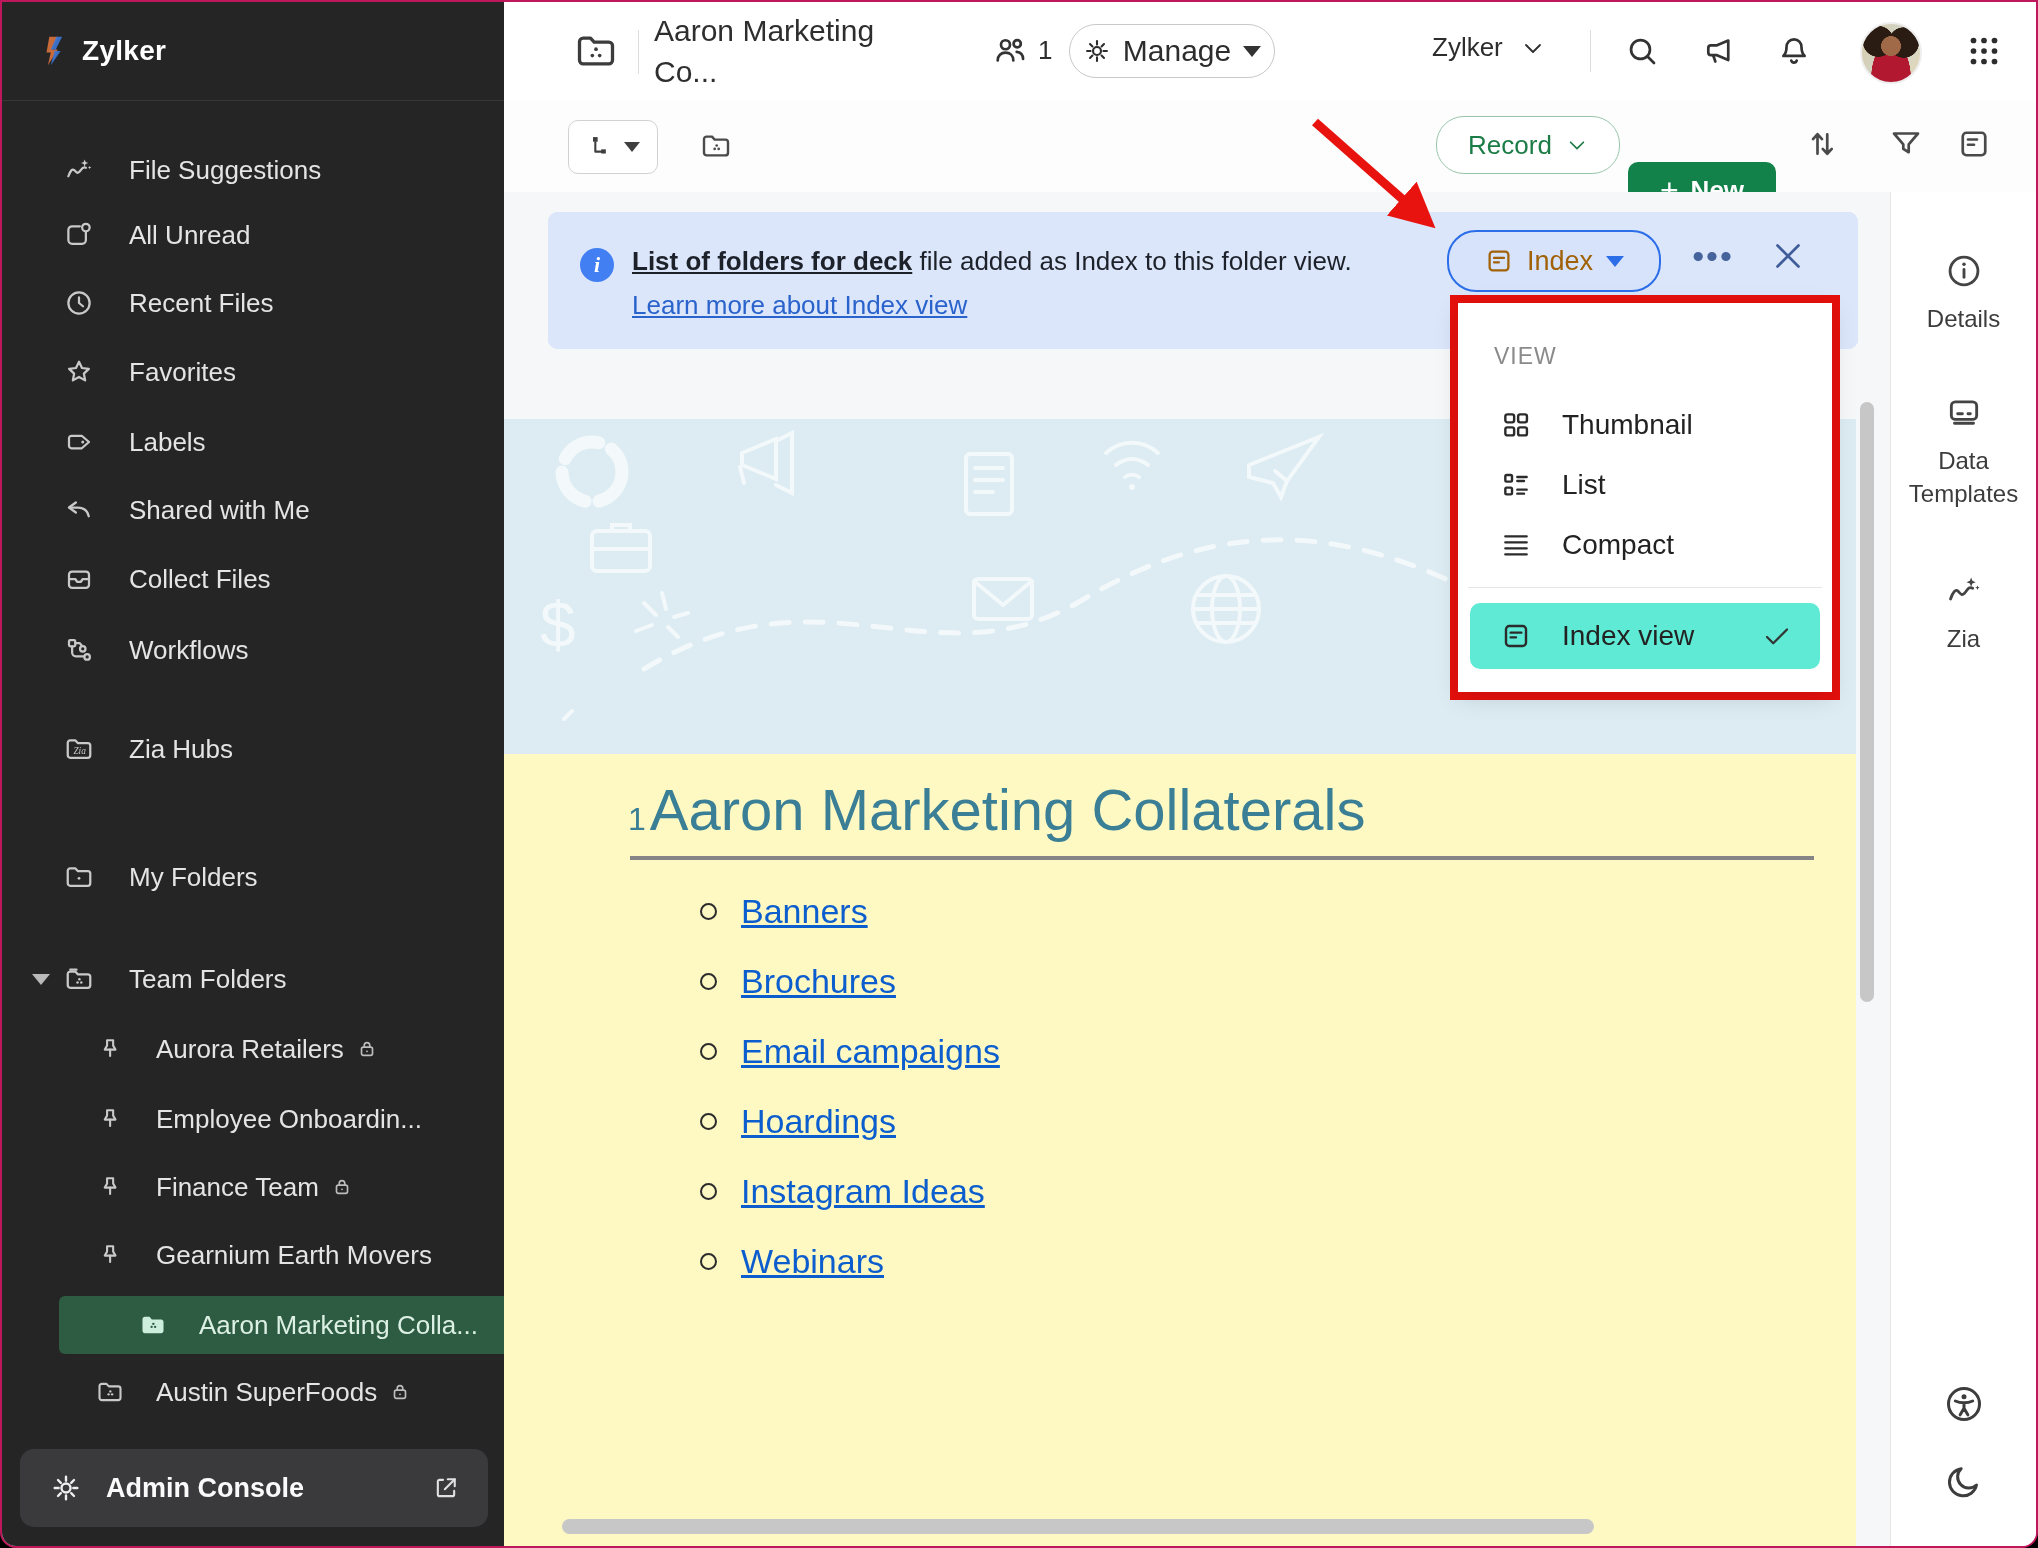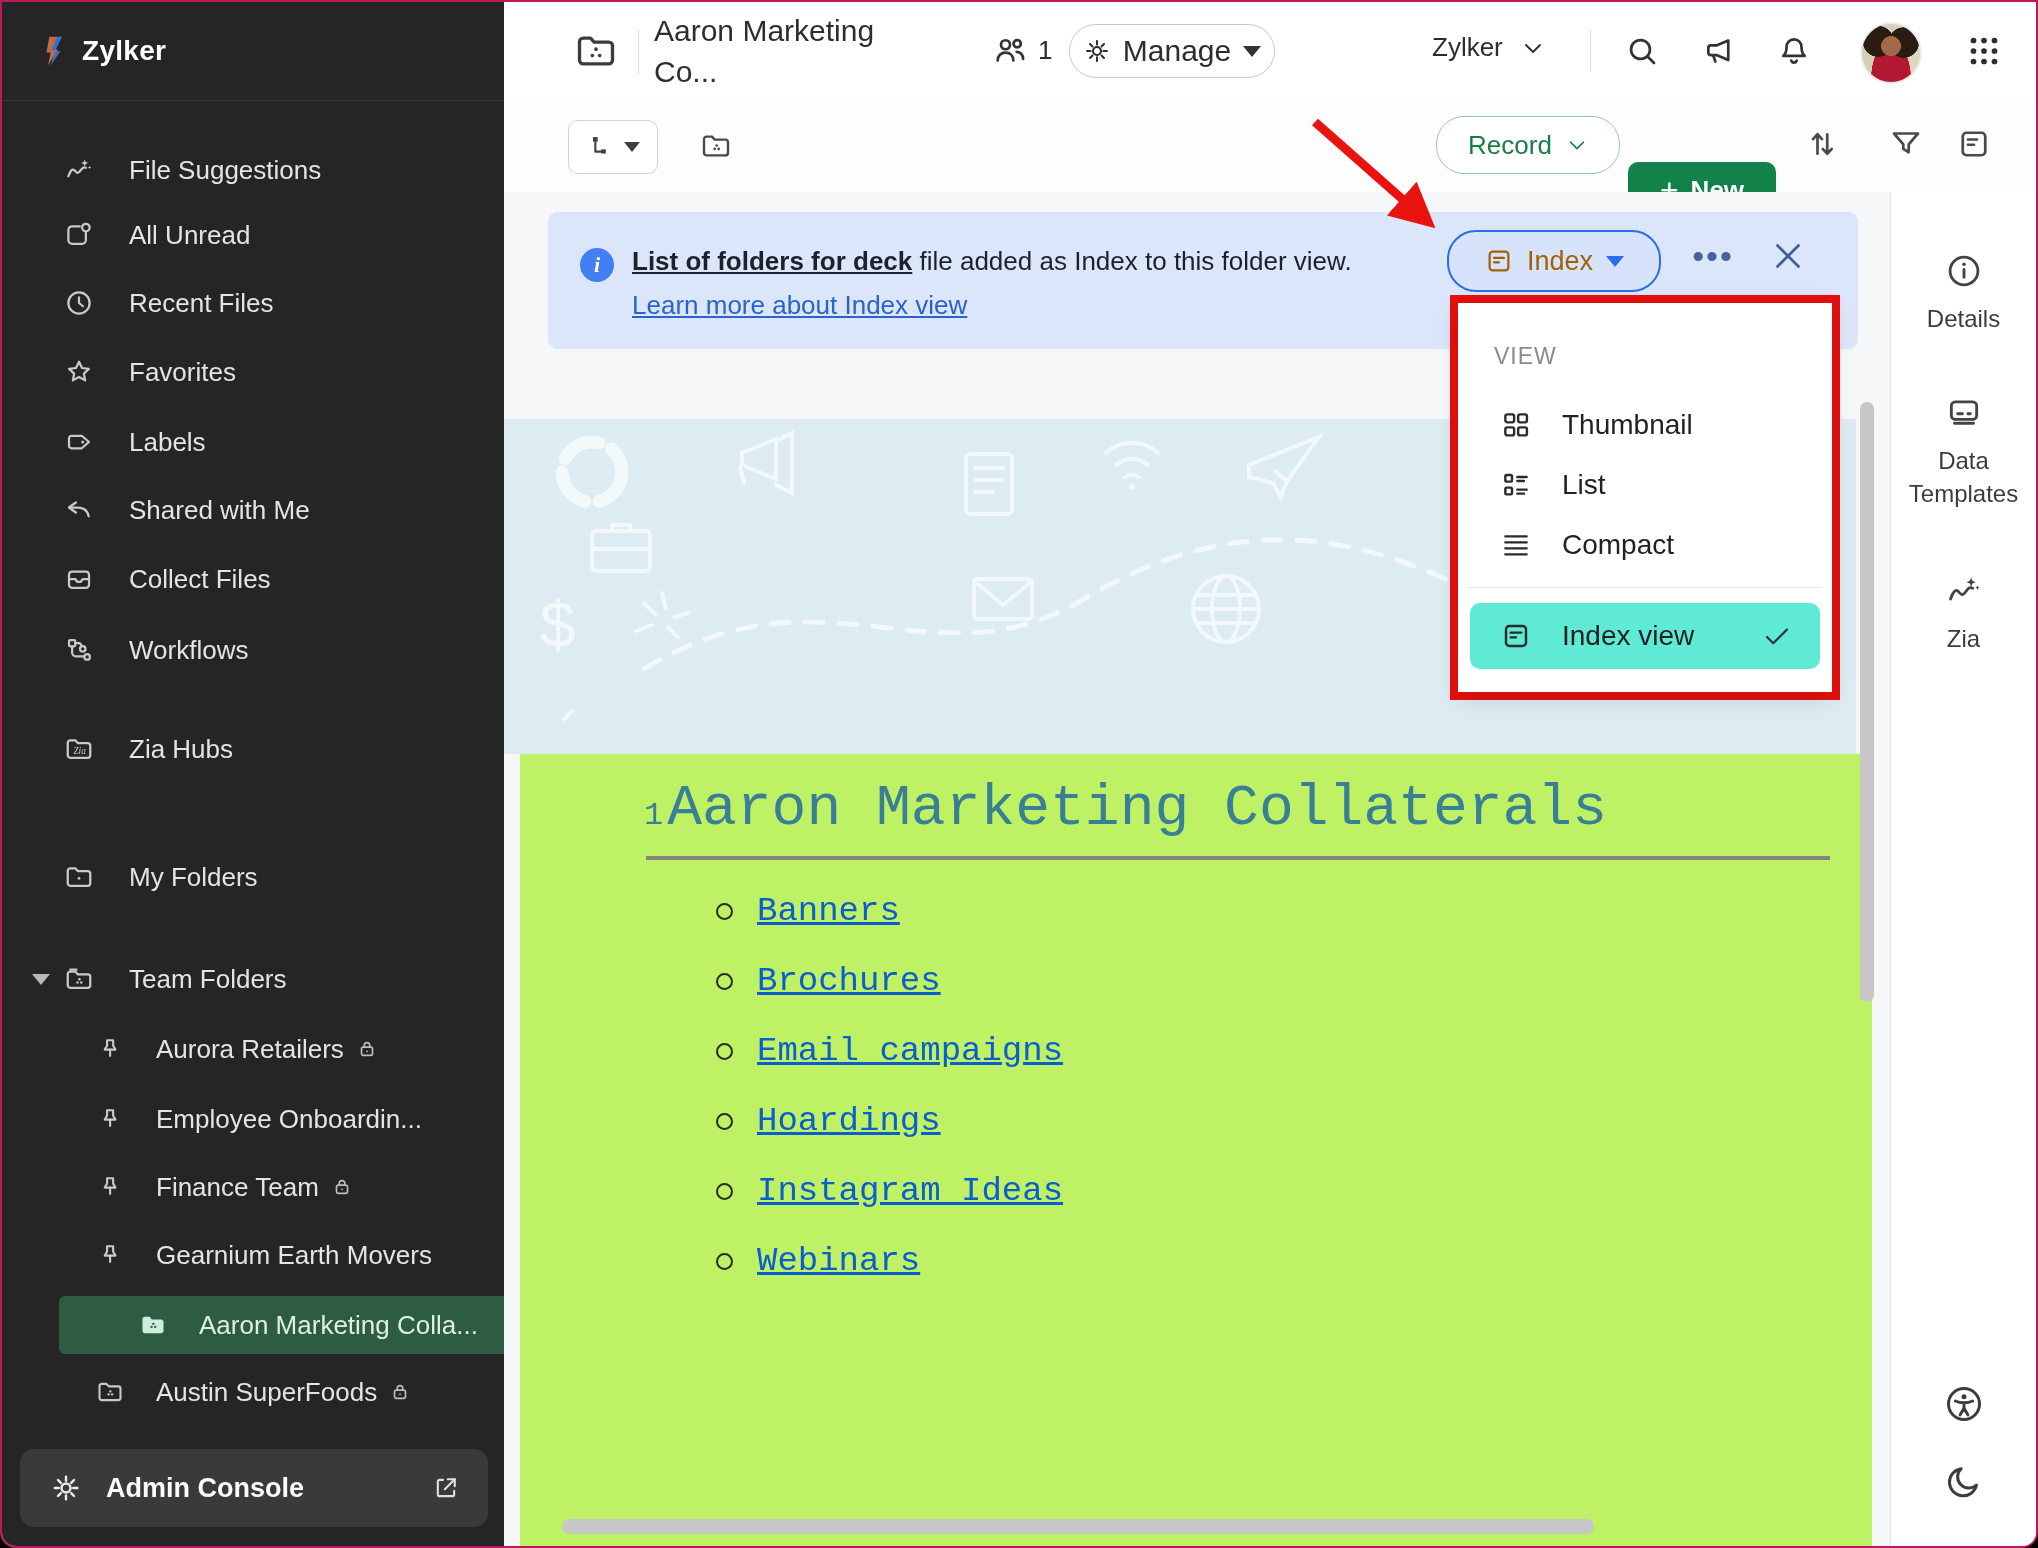--- a/index.html
+++ b/index.html
@@ -73,21 +73,21 @@
   .bfile{font-weight:bold;text-decoration:underline;}
   .blink{position:absolute;left:84px;top:78px;font-size:26px;color:#2a63cc;text-decoration:underline;cursor:pointer;}
   .idxbtn{position:absolute;left:899px;top:18px;width:210px;height:58px;border:2px solid #2c6ee8;border-radius:29px;background:#d6e3fb;
           display:flex;align-items:center;justify-content:center;gap:13px;color:#a16207;font-size:27px;cursor:pointer;}
   .idxbtn .caret-b{width:0;height:0;border-left:9px solid transparent;border-right:9px solid transparent;border-top:11px solid #2c6ee8;}
   .bdots{position:absolute;left:1140px;top:14px;width:50px;height:60px;color:#46639b;font-size:34px;letter-spacing:2px;display:flex;align-items:center;justify-content:center;cursor:pointer;}
   .bclose{position:absolute;left:1222px;top:26px;width:36px;height:36px;color:#3f5e99;cursor:pointer;}
 
   .hero{position:absolute;left:0;top:227px;width:1352px;height:335px;background:#dcecf2;overflow:hidden;}
 
-  .docarea{position:absolute;left:16px;top:562px;width:1352px;bottom:0;background:#bef264;font-family:Liberation Mono, monospace;}
+  .docarea{position:absolute;left:0;top:562px;width:1352px;bottom:0;background:#fef9c3;font-family:Liberation Sans, sans-serif;}
   .doctitle{position:absolute;left:124px;top:22px;color:#3a7f95;font-size:58px;}
   .doctitle .num{font-size:32px;margin-right:4px;}
   .docrule{position:absolute;left:126px;top:102px;width:1184px;height:4px;background:#858585;}
   .doclist{position:absolute;left:196px;top:122px;list-style:none;margin:0;padding:0;}
   .doclist li{position:relative;height:70px;display:flex;align-items:center;}
   .doclist li::before{content:"";width:13px;height:13px;border:2.5px solid #2b2b2b;border-radius:50%;margin-right:24px;flex:none;}
   .doclink{font-size:34px;color:#0c5ece;text-decoration:underline;cursor:pointer;}
 
   .vscroll{position:absolute;left:1356px;top:210px;width:14px;height:600px;border-radius:7px;background:#c7c7c7;cursor:pointer;}
   .hscroll{position:absolute;left:58px;bottom:12px;width:1032px;height:15px;border-radius:8px;background:#c7c7c7;cursor:pointer;}

